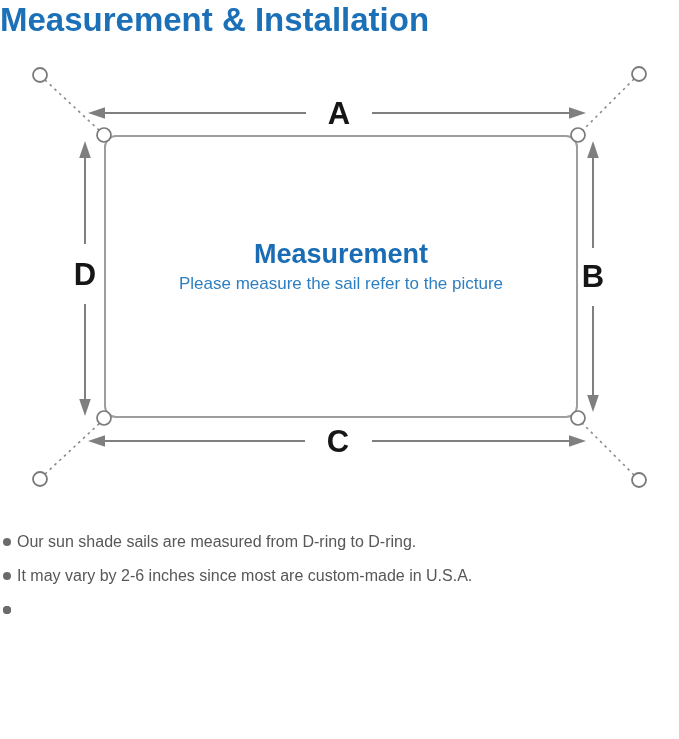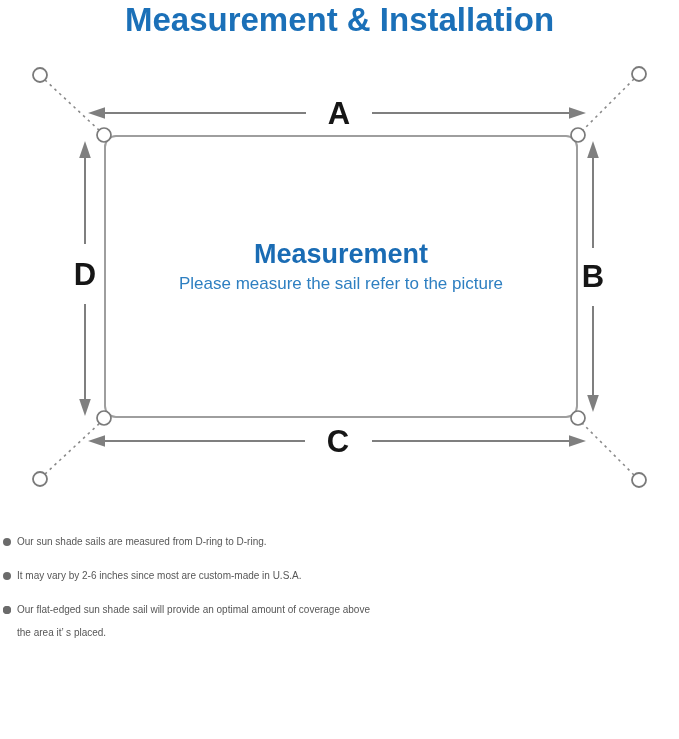--- a/index.html
+++ b/index.html
@@ -7,21 +7,21 @@
     margin: 0; padding: 0;
     width: 679px; height: 739px;
     background: #ffffff;
     font-family: "Liberation Sans", sans-serif;
     overflow: hidden;
   }
   .page-title {
     width: 679px;
     height: 56px;
     padding-top: 1px;
-    text-align: center;
+    text-align: left;
     font-size: 33px;
     font-weight: 700;
     letter-spacing: 0px;
     color: #1b70b8;
   }
   .diagram-wrap {
     width: 679px;
     height: 460px;
   }
   svg text {
@@ -43,21 +43,21 @@
   }
   ul.notes {
     list-style: none;
     margin: 0;
     padding: 14px 8px 0 0;
   }
   ul.notes li {
     position: relative;
     padding-left: 17px;
     margin-bottom: 11px;
-    font-size: 10px;
+    font-size: 16px;
     line-height: 23px;
     color: #575757;
   }
   ul.notes li .note-text {
     white-space: pre-line;
   }
   ul.notes li .dot {
     position: absolute;
     left: 3px;
     top: 7.5px;
@@ -142,16 +142,14 @@
   </li>
   <li>
     <span class="dot"></span>
     <span class="note-text">It may vary by 2-6 inches since most are custom-made in U.S.A.</span>
   </li>
   <li>
     <span class="dot"></span>
   </li>
   <li>
     <span class="dot"></span>
-    <span class="note-text">Our flat-edged sun shade sail will provide an optimal amount of coverage above
-the area it’ s placed.</span>
   </li>
 </ul>
 
 </body></html>

